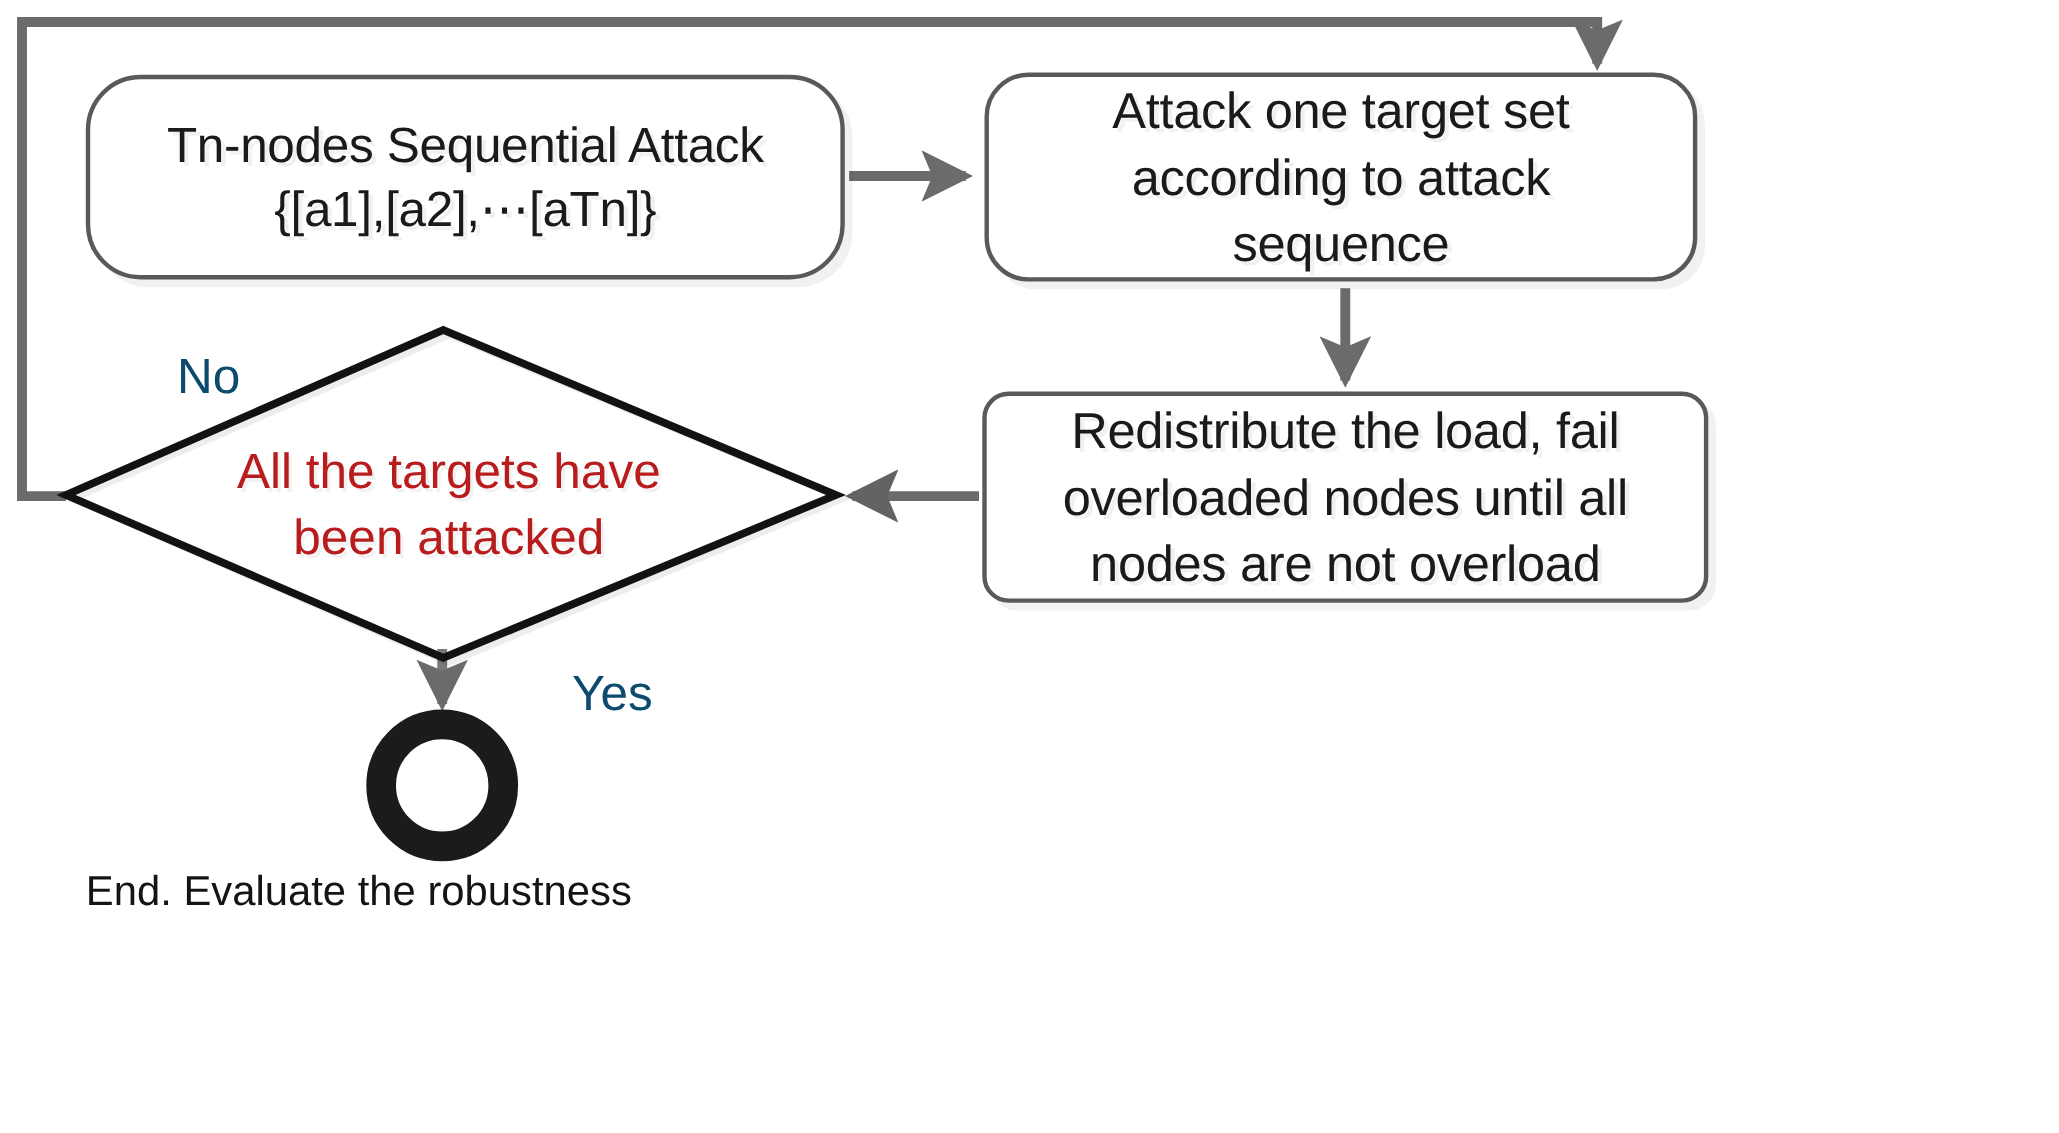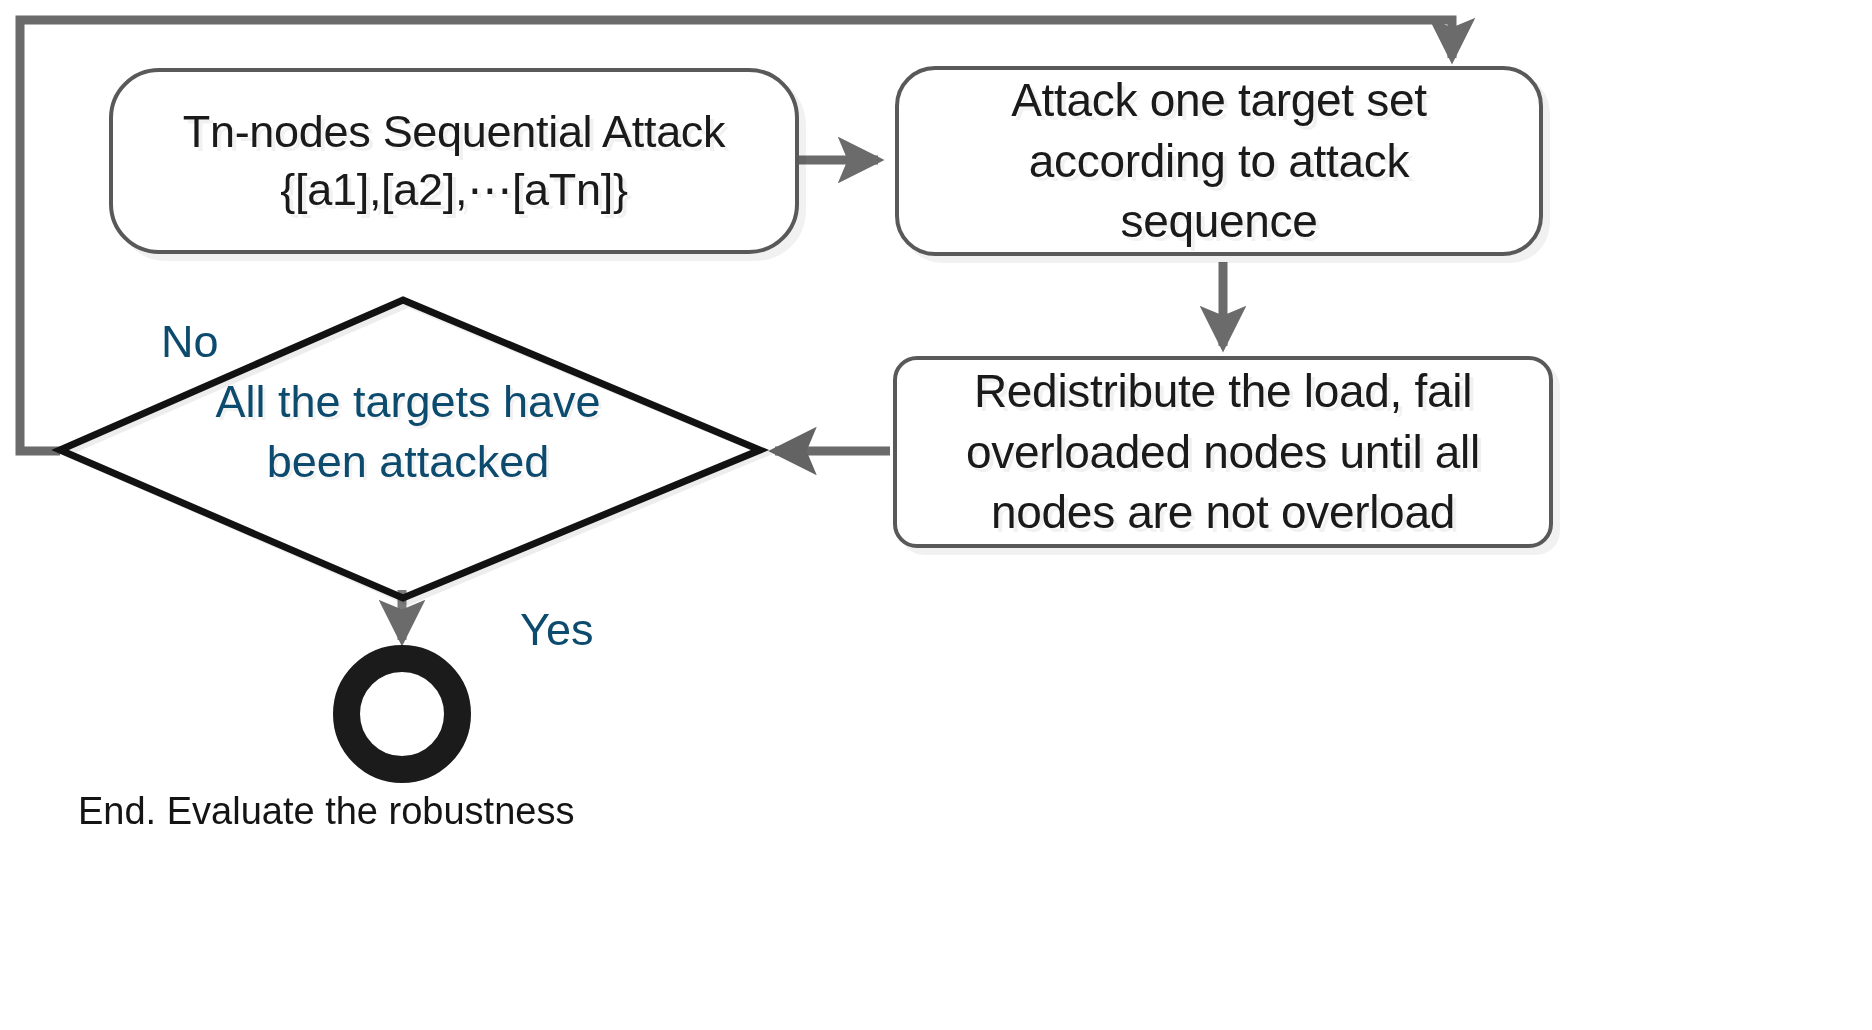--- a/index.html
+++ b/index.html
@@ -51,21 +51,20 @@
     padding: 0 14px;
     text-shadow: 4px 4px 0 rgba(0,0,0,0.055);
   }
 
   #box-sequential-attack {
     left: 78px;
     top: 68px;
     width: 690px;
     height: 186px;
     border-radius: 50px;
-    margin-left: 31px;
   }
   #box-attack-one-target {
     left: 895px;
     top: 66px;
     width: 648px;
     height: 190px;
     border-radius: 40px;
   }
   #box-redistribute-load {
     left: 893px;
@@ -84,26 +83,26 @@
   #decision-all-targets {
     position: absolute;
     left: 58px;
     top: 296px;
     width: 700px;
     height: 310px;
   }
   #decision-all-targets .diamond-label {
     position: absolute;
     left: 0;
-    top: 76px;
+    top: 103px;
     width: 700px;
     text-align: center;
     font-size: 45px;
     line-height: 1.33;
-    color: #0c4a6e;
+    color: #b91c1c;
     white-space: pre-line;
     text-shadow: 3px 3px 0 rgba(0,0,0,0.05);
   }
 
   
   #end-node-circle {
     position: absolute;
     left: 333px;
     top: 645px;
     width: 138px;

